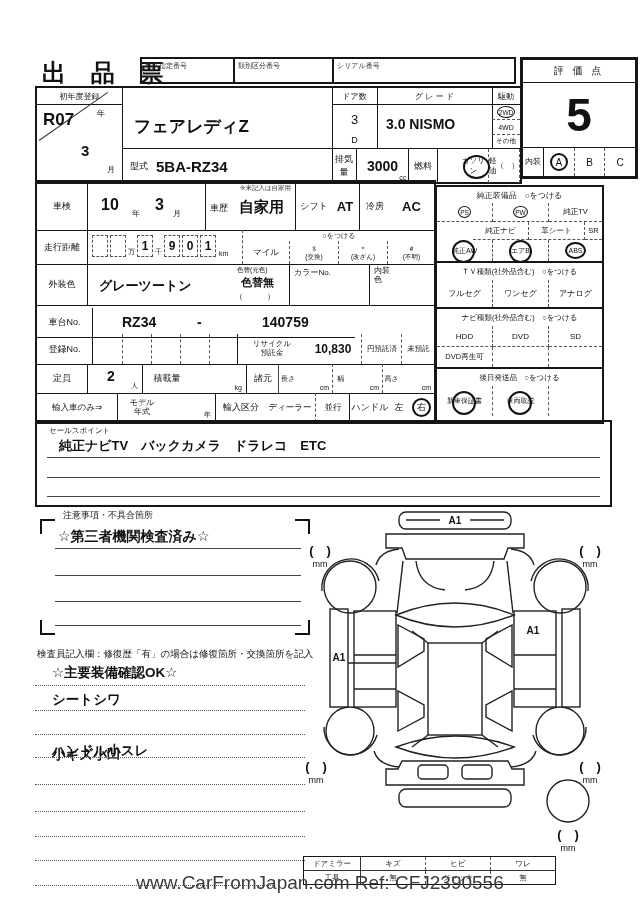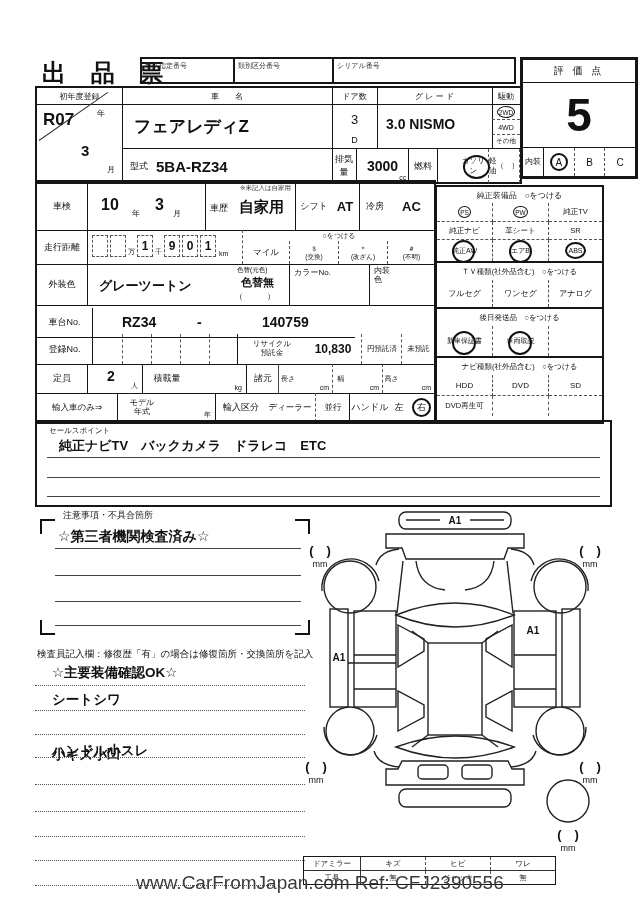--- a/index.html
+++ b/index.html
@@ -61,21 +61,20 @@
     <div class="a br" style="left:0;top:0;width:85px;height:94px;">
       <div class="ctr bb" style="height:16px;font-size:8px;">初年度登録</div>
       <div class="a" style="left:2px;top:52px;width:84px;border-top:1.1px solid #333;transform:rotate(-35deg);transform-origin:left center;"></div>
       <span class="a bold" style="left:6px;top:22px;font-size:17px;">R07</span>
       <span class="a lbl" style="left:60px;top:20px;">年</span>
       <span class="a bold" style="left:44px;top:54px;font-size:15px;">3</span>
       <span class="a lbl" style="left:70px;top:76px;">月</span>
     </div>
 
     <div class="a br" style="left:85px;top:0;width:210px;height:94px;">
-      <div class="ctr bb" style="height:16px;font-size:8px;">車　　名</div>
       <span class="a bold" style="left:12px;top:27px;font-size:17px;">フェアレディZ</span>
       <div class="a bt" style="left:0;right:0;top:60px;height:34px;display:flex;align-items:center;">
         <span class="ctr" style="width:34px;font-size:9px;">型式</span>
         <span class="bold" style="font-size:15px;">5BA-RZ34</span>
       </div>
     </div>
 
     <div class="a br" style="left:295px;top:0;width:45px;height:60px;">
       <div class="ctr bb" style="height:16px;font-size:8px;">ドア数</div>
       <div class="ctr" style="height:28px;font-size:13px;">3</div>
@@ -254,21 +253,21 @@
     <div class="ctr" style="height:16px;font-size:8px;">純正装備品　○をつける</div>
     <div style="display:flex;height:19px;">
       <div class="ctr brd bbd" style="width:55px;">
           <span class="circ sm">PS</span>
         </div>
       <div class="ctr brd bbd" style="width:55px;">
           <span class="circ sm">PW</span>
         </div>
       <div class="ctr bbd" style="flex:1;font-size:7.5px;">純正TV</div>
     </div>
-    <div style="display:flex;height:18px;">
+    <div style="display:flex;height:18px;padding-left:36px;">
       <div class="ctr brd bbd" style="width:55px;font-size:7.5px;">純正ナビ</div>
       <div class="ctr brd bbd" style="width:55px;font-size:7.5px;">革シート</div>
       <div class="ctr bbd" style="flex:1;font-size:7.5px;">SR</div>
     </div>
     <div style="display:flex;height:21px;">
       <div class="ctr brd" style="width:55px;position:relative;font-size:7px;">
         <span>純正AW</span>
         <div class="ovc" style="left:15px;top:0px;width:19px;height:19px;"></div>
       </div>
       <div class="ctr brd" style="width:55px;position:relative;font-size:7px;">
@@ -279,48 +278,48 @@
         <span class="circ sm" style="min-width:21px;height:17px;font-size:7px;border-width:2.4px;">ABS</span>
       </div>
     </div>
 
     <div style="border-top:2px solid #161616;">
       <div class="ctr" style="height:17px;font-size:7.5px;">ＴＶ種類(社外品含む)　○をつける</div>
       <div style="display:flex;height:27px;">
         <div class="ctr brd" style="width:55px;font-size:8px;">フルセグ</div>
         <div class="ctr brd" style="width:55px;font-size:8px;">ワンセグ</div>
         <div class="ctr" style="flex:1;font-size:8px;">アナログ</div>
+      </div>
+    </div>
+
+    <div style="border-top:2px solid #161616;">
+      <div class="ctr" style="height:17px;font-size:7.5px;">ナビ種類(社外品含む)　○をつける</div>
+      <div style="display:flex;height:21px;">
+        <div class="ctr brd bbd" style="width:55px;font-size:8px;">HDD</div>
+        <div class="ctr brd bbd" style="width:55px;font-size:8px;">DVD</div>
+        <div class="ctr bbd" style="flex:1;font-size:8px;">SD</div>
+      </div>
+      <div style="display:flex;height:20px;">
+        <div class="ctr brd" style="width:55px;font-size:7.5px;">DVD再生可</div>
+        <div class="brd" style="width:55px;"></div>
+        <div style="flex:1;"></div>
       </div>
     </div>
 
     <div style="border-top:2px solid #161616;">
       <div class="ctr" style="height:17px;font-size:7.5px;">後日発送品　○をつける</div>
       <div style="display:flex;height:30px;">
         <div class="ctr brd" style="width:55px;position:relative;font-size:7px;">
           <span>新車保証書</span>
           <div class="ovc" style="left:15px;top:5px;width:20px;height:20px;"></div>
         </div>
         <div class="ctr brd" style="width:55px;position:relative;font-size:7px;">
           <span>車両取説</span>
           <div class="ovc" style="left:15px;top:5px;width:20px;height:20px;"></div>
         </div>
-        <div style="flex:1;"></div>
-      </div>
-    </div>
-
-    <div style="border-top:2px solid #161616;">
-      <div class="ctr" style="height:17px;font-size:7.5px;">ナビ種類(社外品含む)　○をつける</div>
-      <div style="display:flex;height:21px;">
-        <div class="ctr brd bbd" style="width:55px;font-size:8px;">HDD</div>
-        <div class="ctr brd bbd" style="width:55px;font-size:8px;">DVD</div>
-        <div class="ctr bbd" style="flex:1;font-size:8px;">SD</div>
-      </div>
-      <div style="display:flex;height:20px;">
-        <div class="ctr brd" style="width:55px;font-size:7.5px;">DVD再生可</div>
-        <div class="brd" style="width:55px;"></div>
         <div style="flex:1;"></div>
       </div>
     </div>
   </div>
 
   <div class="a" style="left:35px;top:420px;width:573px;height:83px;border:2.5px solid #161616;">
     <span class="a" style="left:12px;top:4px;font-size:7.5px;">セールスポイント</span>
     <span class="a bold" style="left:22px;top:15px;font-size:13px;">純正ナビTV　バックカメラ　ドラレコ　ETC</span>
     <div class="a solline" style="left:10px;top:35px;width:553px;"></div>
     <div class="a solline" style="left:10px;top:55px;width:553px;"></div>

